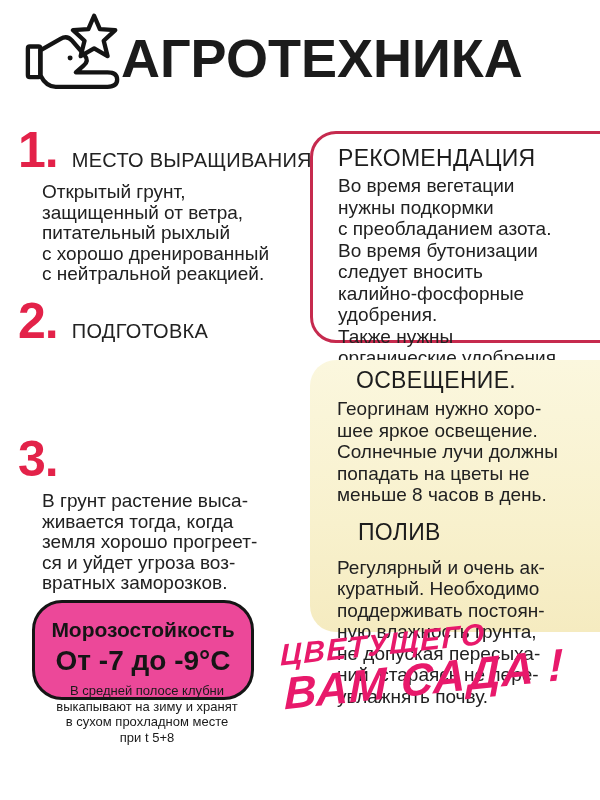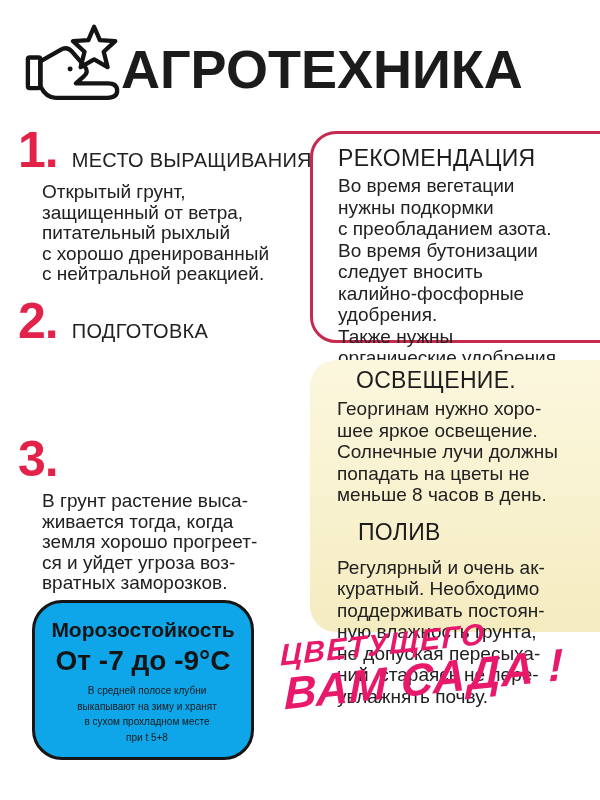--- a/index.html
+++ b/index.html
@@ -1,21 +1,21 @@
 <!DOCTYPE html>
 <html><head>
 <meta charset="utf-8">
 <style>
   * { margin:0; padding:0; box-sizing:border-box; }
   html,body { width:600px; height:800px; }
   body { font-family:"Liberation Sans","DejaVu Sans",sans-serif; background:#ffffff; color:#1e1e1e; }
   .page { position:relative; width:600px; height:800px; overflow:hidden; background:#fff; }
 
   
-  .header { position:absolute; left:25px; top:24px; display:flex; align-items:center; }
+  .header { position:absolute; left:25px; top:13px; display:flex; align-items:center; }
   .logo-icon { width:96px; height:90px; flex:0 0 auto; }
   .page-title { font-size:54px; font-weight:600; letter-spacing:0px; color:#1b1b1b; line-height:90px; margin-left:0px; white-space:nowrap; }
 
   
   .step { position:absolute; left:18px; width:292px; }
   .step-head { display:flex; align-items:baseline; }
   .step-number { font-size:50px; font-weight:700; color:#E32249; line-height:1; letter-spacing:-1px; }
   .step-heading { font-size:20px; font-weight:500; color:#222; margin-left:14px; letter-spacing:0.3px; white-space:nowrap; }
   .step-body { margin:7px 16px 0 24px; font-size:19px; line-height:20.5px; white-space:pre-wrap; color:#212121; }
 
@@ -31,25 +31,25 @@
 
   
   .care-box { position:absolute; left:310px; top:360px; width:344px; height:272px;
               border-radius:26px; background:linear-gradient(180deg,#FBF7DE 0%,#F8F1CD 60%,#F5EBC0 100%); padding-top:7px; }
   .care-heading { font-size:23px; font-weight:500; color:#1d1d1d; margin-left:46px; letter-spacing:0.3px; }
   .care-body { margin:4px 0 0 27px; font-size:19px; line-height:21.5px; white-space:pre-wrap; color:#212121; }
   .water-heading { margin-top:13px; margin-left:48px; }
   .water-body { margin-top:11px; }
 
   
-  .frost-box { position:absolute; left:32px; top:600px; width:222px; height:160px;
-               border:3px solid #151515; border-radius:30px; background:#0ea5e9; text-align:center; padding-top:15px; }
+  .frost-box { position:absolute; left:32px; top:600px; width:222px; height:100px;
+               border:3px solid #151515; border-radius:30px; background:#ec4899; text-align:center; padding-top:15px; }
   .frost-title { font-size:21px; font-weight:600; color:#151515; }
   .frost-range { font-size:28px; font-weight:600; color:#151515; margin-top:3px; }
-  .frost-note { font-size:10px; line-height:15.5px; margin-top:6px; white-space:pre-wrap; color:#1a1a1a;margin-left:8px; }
+  .frost-note { font-size:13px; line-height:15.5px; margin-top:6px; white-space:pre-wrap; color:#1a1a1a;margin-left:8px; }
 
   
   .slogan { position:absolute; left:287px; top:638px; color:#E8196B; transform:rotate(-6deg); transform-origin:0 100%; }
   .slogan-line1 { font-size:30px; font-weight:700; font-style:italic; letter-spacing:1.5px; transform:skewX(-6deg); }
   .slogan-line2 { font-size:45px; font-weight:700; font-style:italic; letter-spacing:1px; margin-top:-4px; transform:skewX(-6deg); white-space:nowrap; }
 </style>
 </head>
 <body>
 
 <div class="page">

